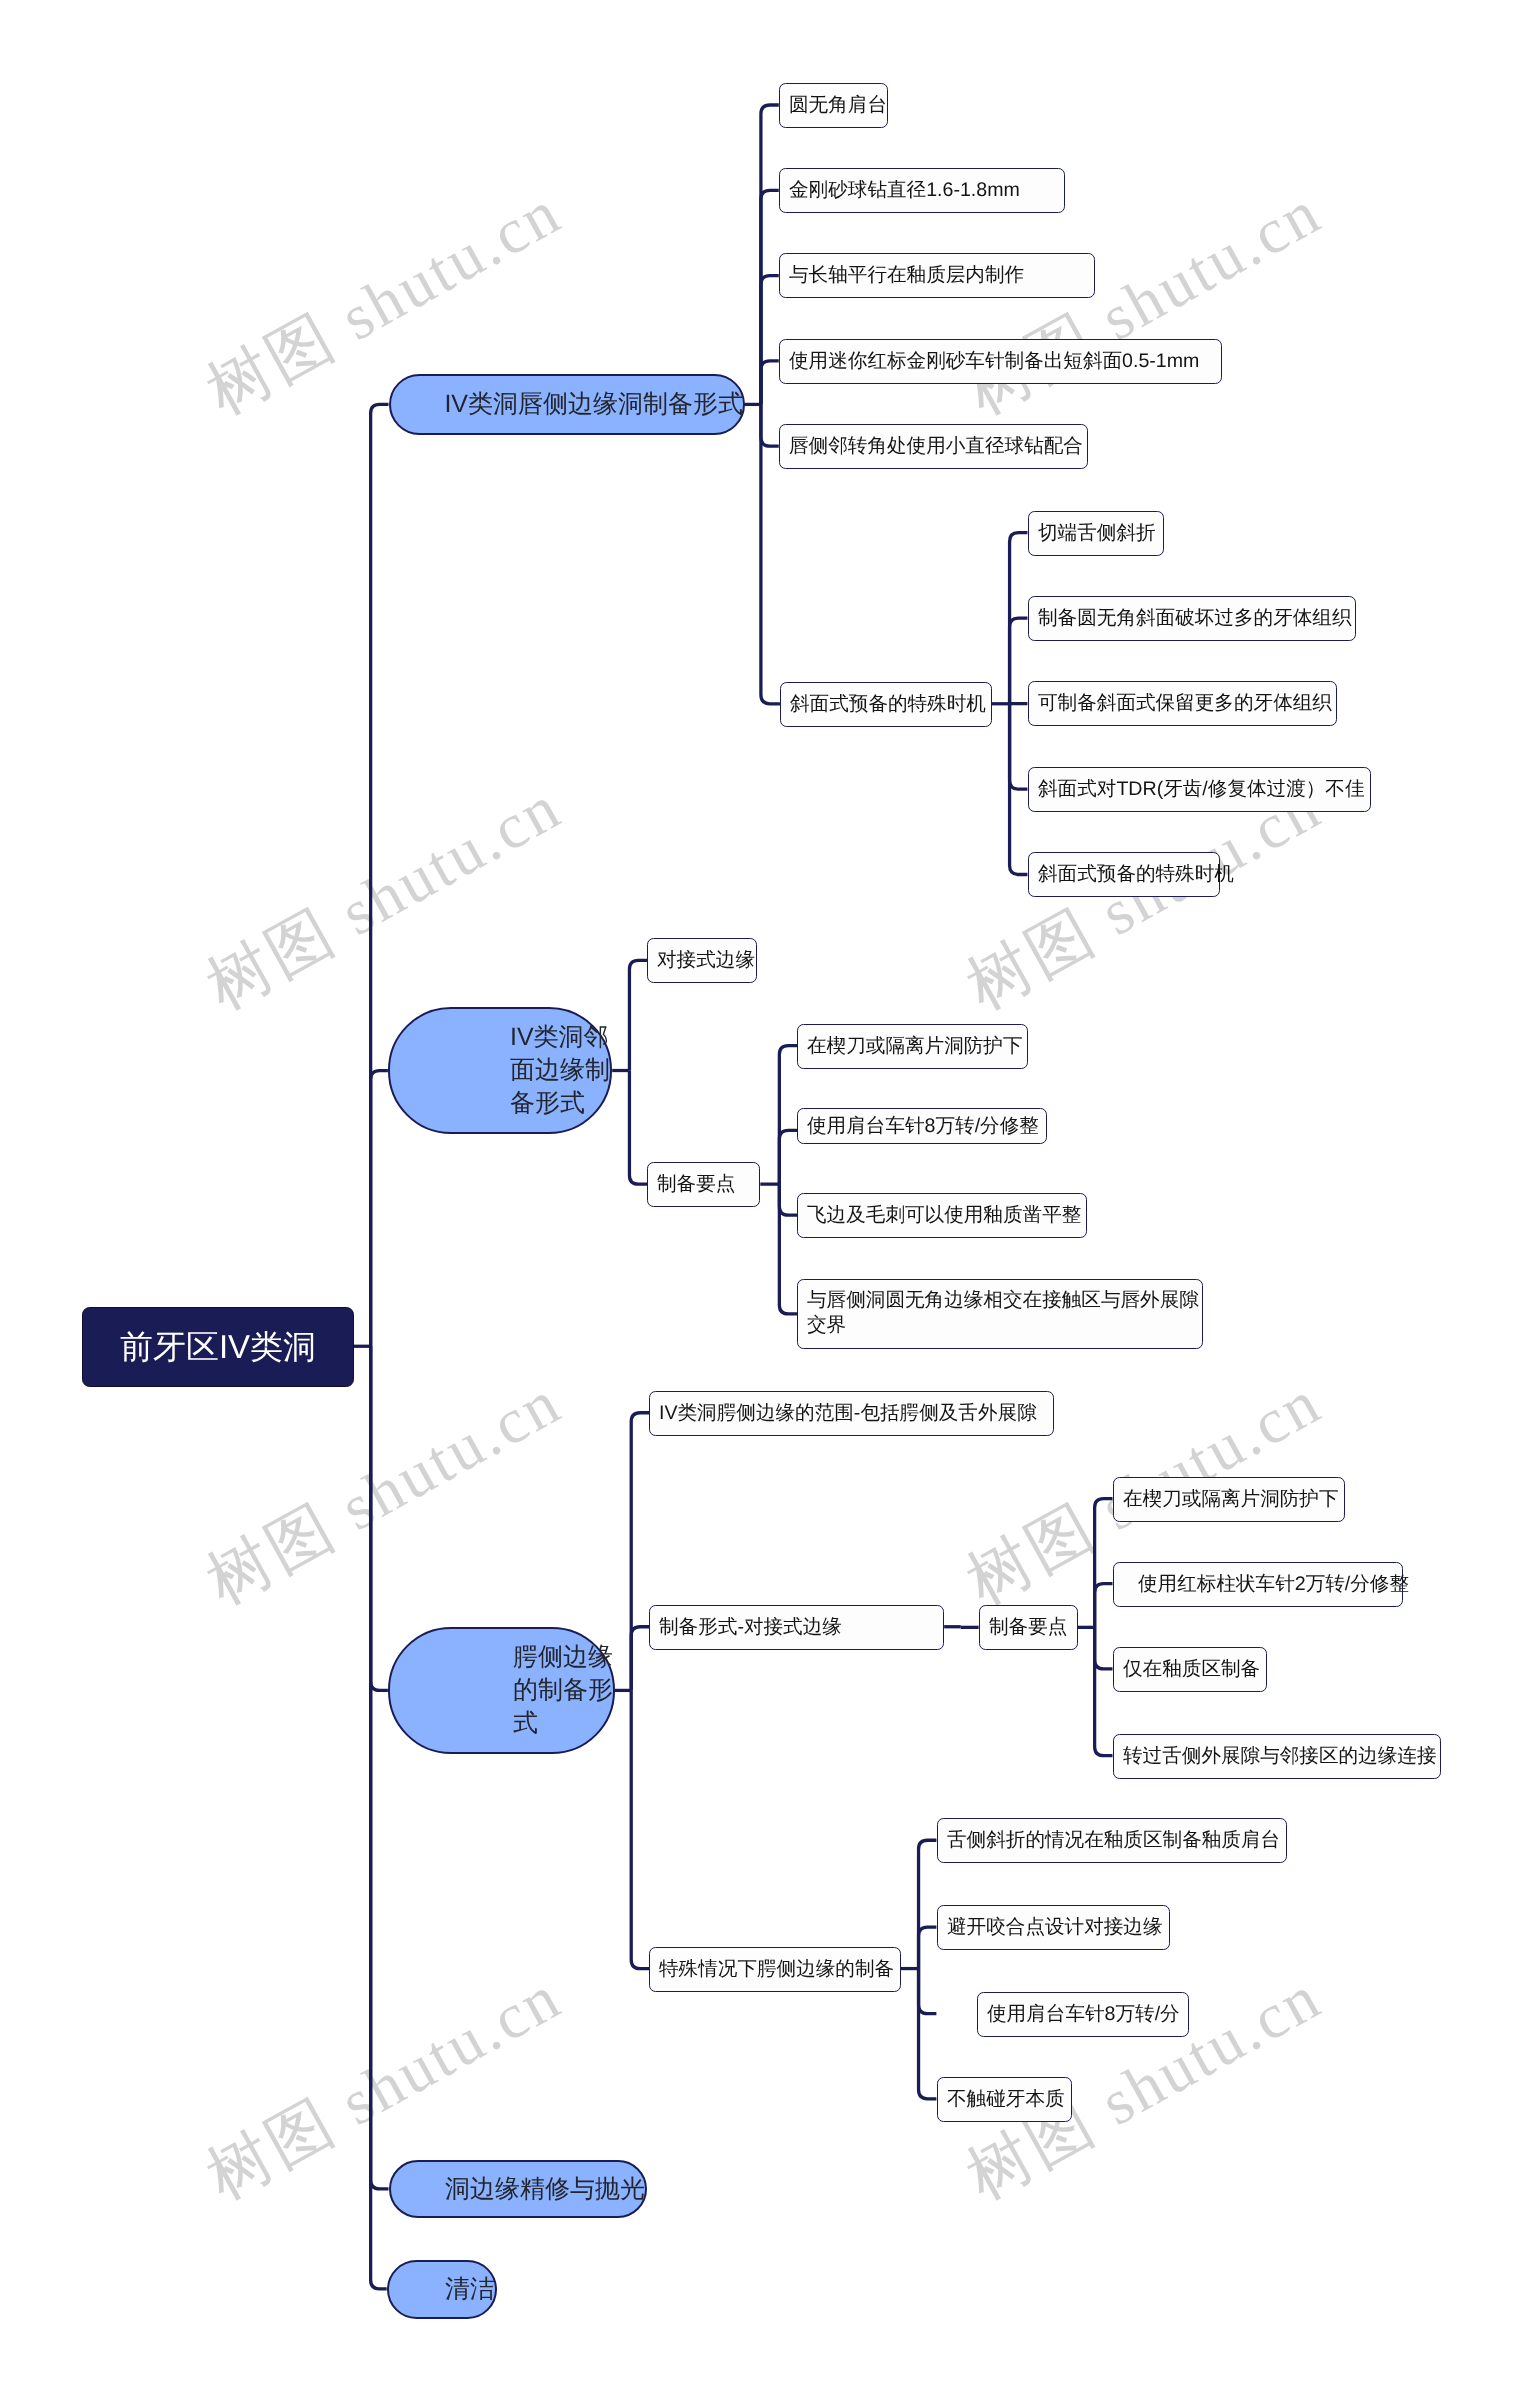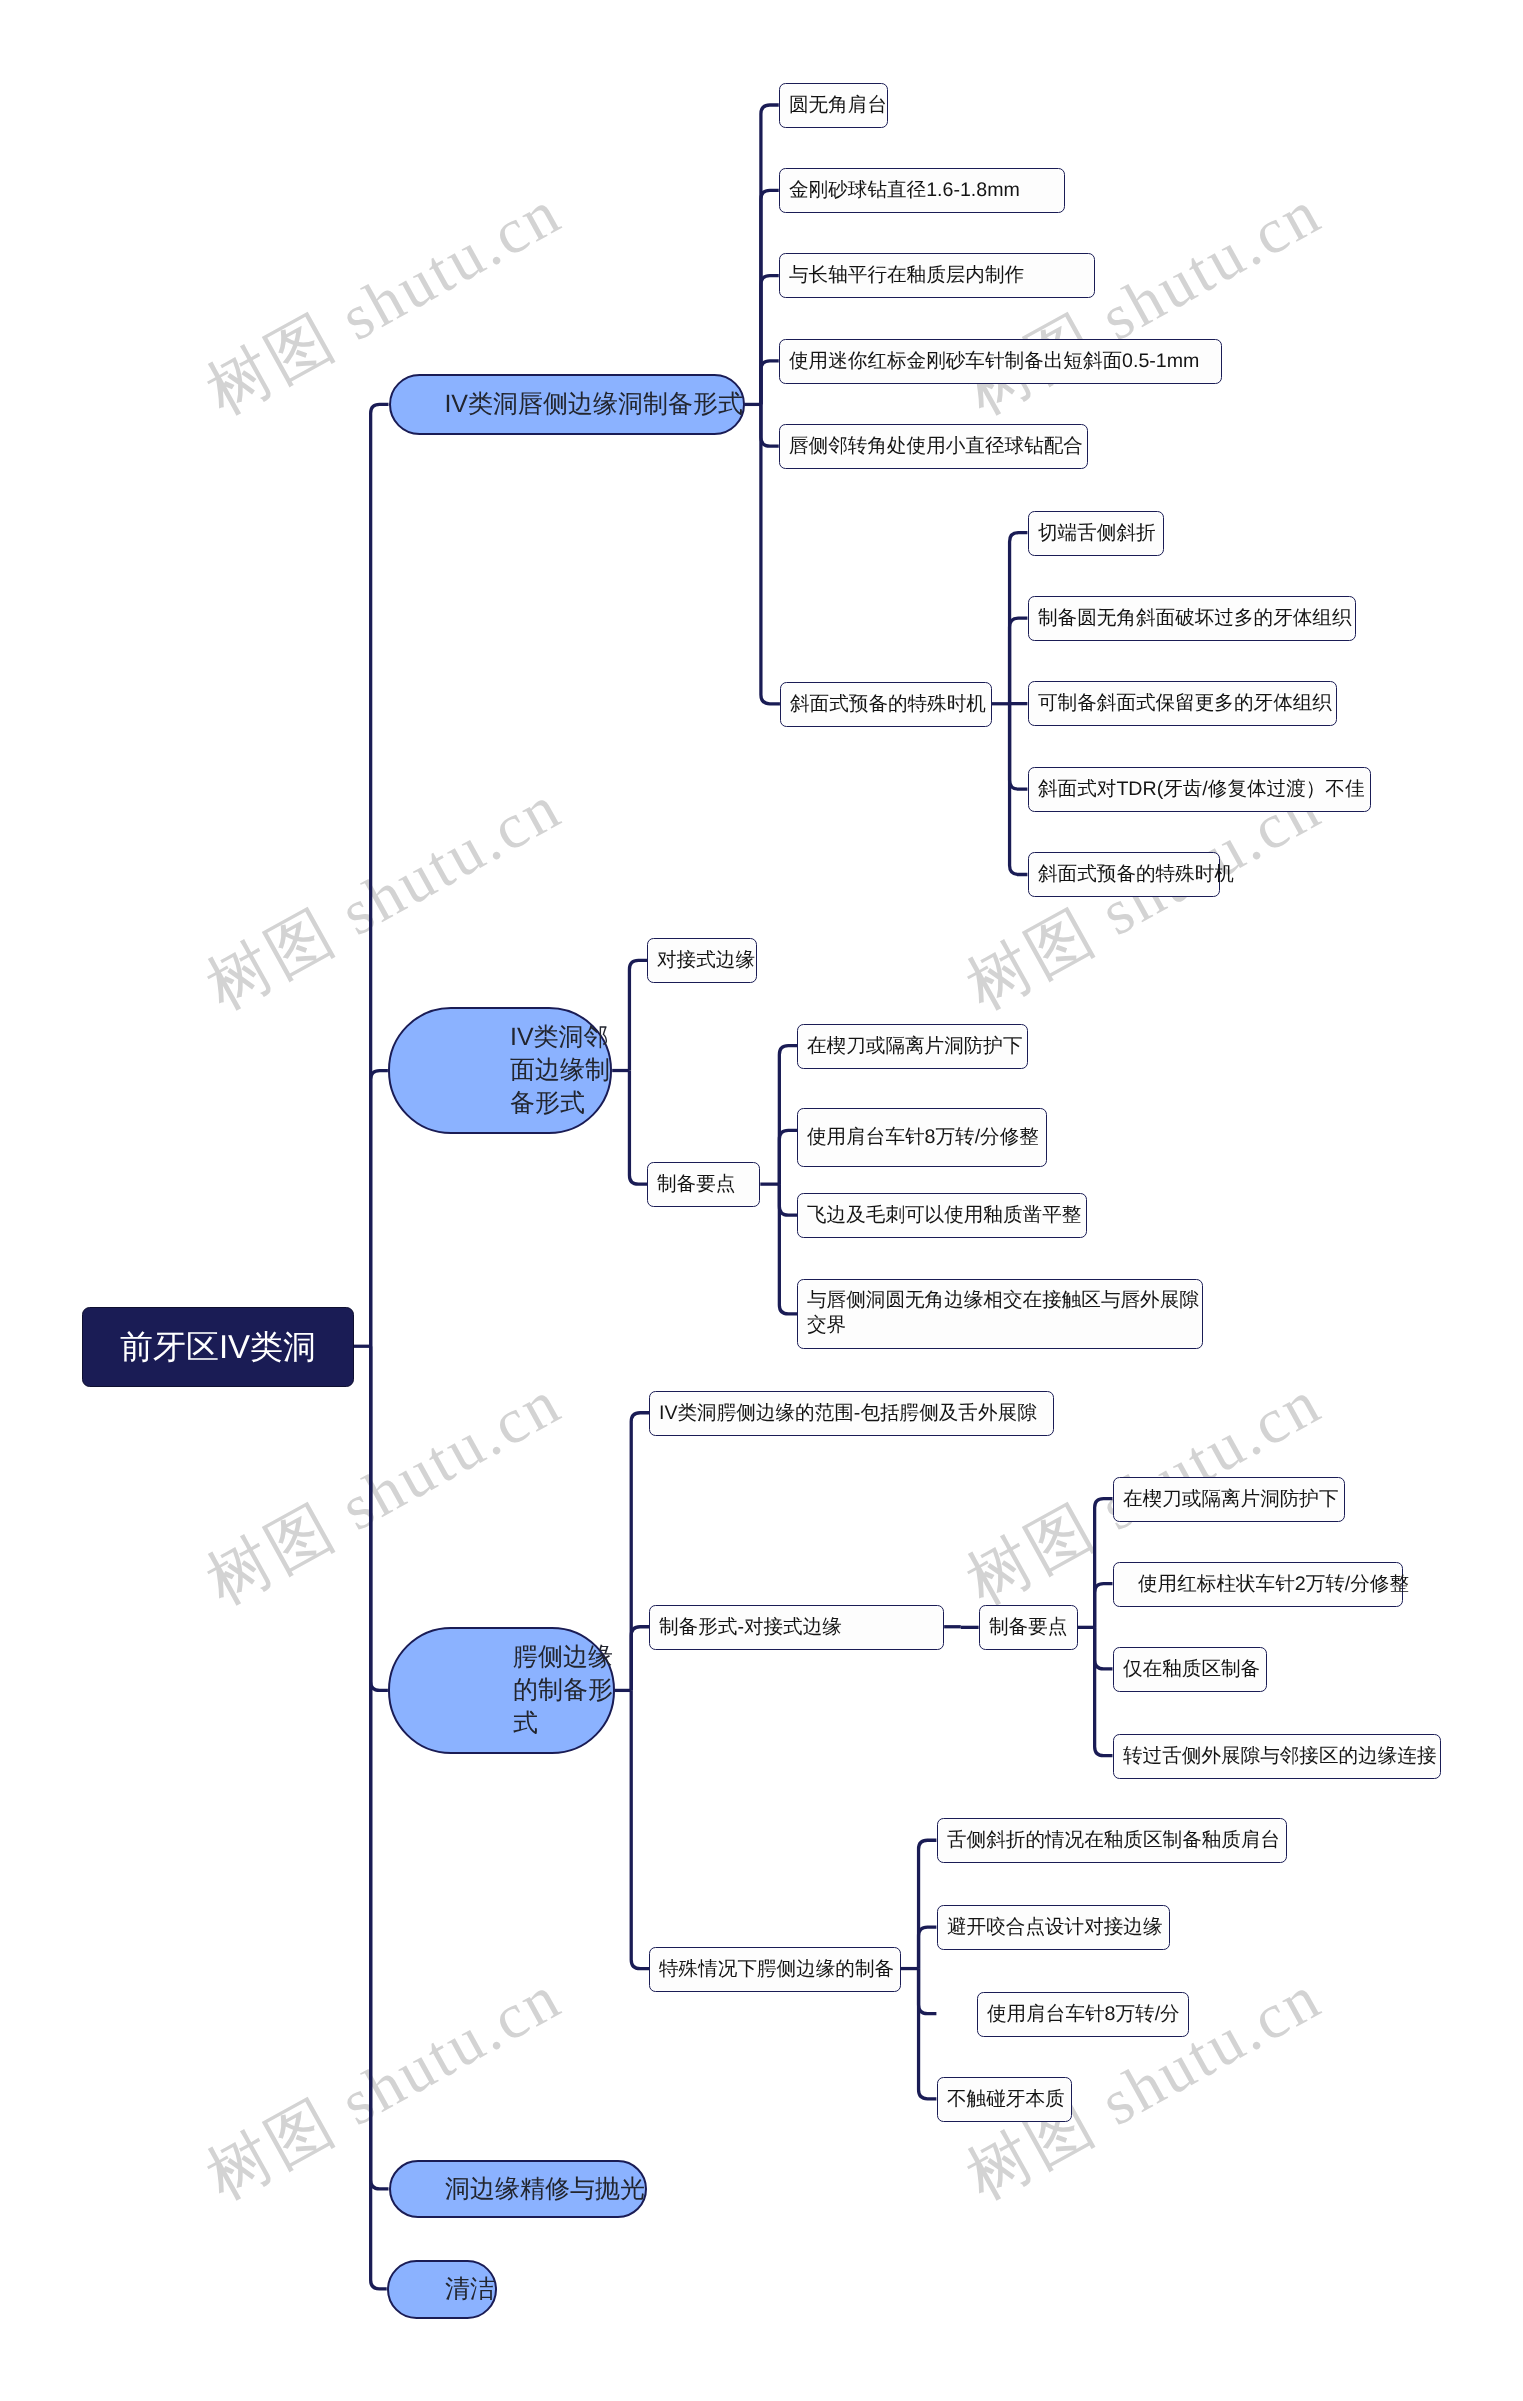--- a/index.html
+++ b/index.html
@@ -125,21 +125,21 @@
       </div>
       <div class="node n-leaf" id="node-b2c1" style="background: rgb(253, 253, 253); color: rgb(20, 20, 20); border-color: rgb(26, 28, 85); left: 647px; top: 938px; width: 110px; height: 45px;">
         <span class="label">对接式边缘</span>
       </div>
       <div class="node n-leaf" id="node-b2c2" style="background: rgb(253, 253, 253); color: rgb(20, 20, 20); border-color: rgb(26, 28, 85); left: 647px; top: 1162px; width: 113px; height: 45px;">
         <span class="label">制备要点</span>
       </div>
       <div class="node n-leaf" id="node-b2c2a" style="background: rgb(253, 253, 253); color: rgb(20, 20, 20); border-color: rgb(26, 28, 85); left: 797px; top: 1024px; width: 231px; height: 45px;">
         <span class="label">在楔刀或隔离片洞防护下</span>
       </div>
-      <div class="node n-leaf" id="node-b2c2b" style="background: rgb(253, 253, 253); color: rgb(20, 20, 20); border-color: rgb(26, 28, 85); left: 797px; top: 1108px; width: 250px; height: 59px;">
+      <div class="node n-leaf" id="node-b2c2b" style="background: rgb(253, 253, 253); color: rgb(20, 20, 20); border-color: rgb(26, 28, 85); left: 797px; top: 1108px; width: 250px; height: 36px;">
         <span class="label">使用肩台车针8万转/分修整</span>
       </div>
       <div class="node n-leaf" id="node-b2c2c" style="background: rgb(253, 253, 253); color: rgb(20, 20, 20); border-color: rgb(26, 28, 85); left: 797px; top: 1193px; width: 290px; height: 45px;">
         <span class="label">飞边及毛刺可以使用釉质凿平整</span>
       </div>
       <div class="node n-leaf" id="node-b2c2d" style="background: rgb(253, 253, 253); color: rgb(20, 20, 20); border-color: rgb(26, 28, 85); left: 797px; top: 1279px; width: 406px; height: 70px; font-family: Liberation Mono, monospace;">
         <span class="label"><span>与唇侧洞圆无角边缘相交在接触区与唇外展隙</span><br><span>交界</span></span>
       </div>
       <div class="node n-branch" id="node-b3" style="background: rgb(139, 178, 255); color: rgb(34, 37, 46); border-color: rgb(26, 28, 85); left: 388px; top: 1627px; width: 227px; height: 127px; border-radius: 63px;">
         <span class="label"><span>腭侧边缘</span><br><span>的制备形</span><br><span>式</span></span>

